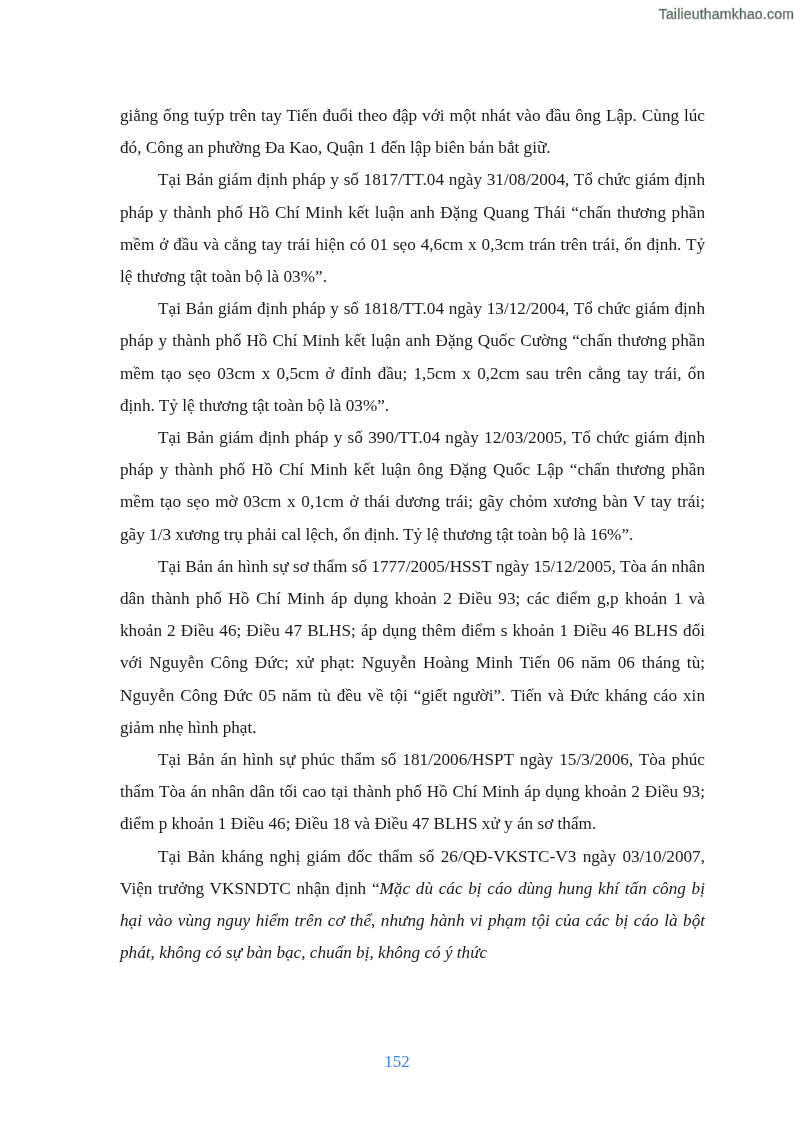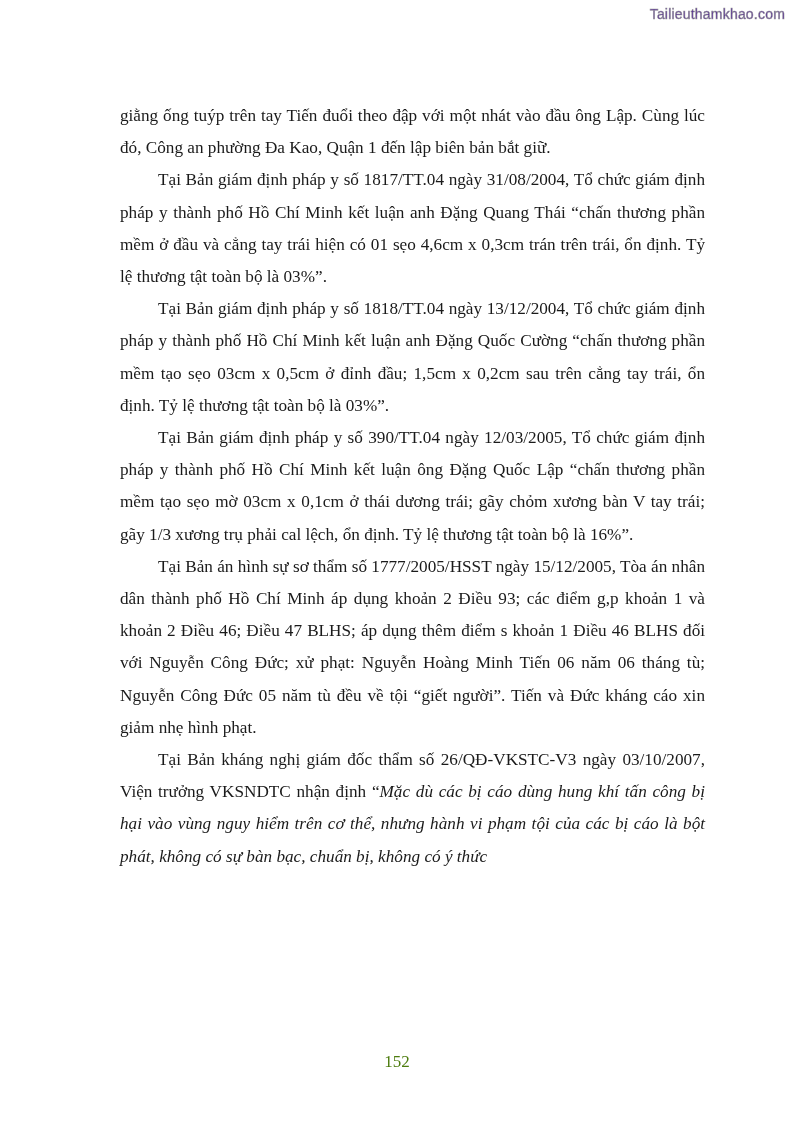--- a/index.html
+++ b/index.html
@@ -11,24 +11,24 @@
       width: 794px;
       height: 1123px;
       position: relative;
       overflow: hidden;
       font-family: "Liberation Serif", "DejaVu Serif", serif;
       color: #1a1a1a;
     }
     .watermark {
       position: absolute;
       top: 6px;
-      right: 9px;
+      right: 0;
       font-family: "Liberation Sans", "DejaVu Sans", sans-serif;
       font-size: 14px;
-      color: #4c1d95;
+      color: #14532d;
       -webkit-text-stroke: 0.6px #9a9a9a;
       letter-spacing: 0.2px;
     }
     .page-body {
       position: absolute;
       left: 120px;
       top: 100px;
       width: 585px;
     }
     .para {
@@ -44,30 +44,31 @@
     .para em {
       font-style: italic;
     }
     .page-number {
       position: absolute;
       top: 1052px;
       left: 0;
       width: 794px;
       text-align: center;
       font-size: 17px;
-      color: #4d7c0f;
+      color: #3b82f6;
     }
   </style>
 </head>
 <body>
 
 <div class="watermark">Tailieuthamkhao.com</div>
 
 <div class="page-body">
   <p class="para">giằng ống tuýp trên tay Tiến đuổi theo đập với một nhát vào đầu ông Lập. Cùng lúc đó, Công an phường Đa Kao, Quận 1 đến lập biên bản bắt giữ.</p>
   <p class="para indent">Tại Bản giám định pháp y số 1817/TT.04 ngày 31/08/2004, Tổ chức giám định pháp y thành phố Hồ Chí Minh kết luận anh Đặng Quang Thái “chấn thương phần mềm ở đầu và cẳng tay trái hiện có 01 sẹo 4,6cm x 0,3cm trán trên trái, ổn định. Tỷ lệ thương tật toàn bộ là 03%”.</p>
   <p class="para indent">Tại Bản giám định pháp y số 1818/TT.04 ngày 13/12/2004, Tổ chức giám định pháp y thành phố Hồ Chí Minh kết luận anh Đặng Quốc Cường “chấn thương phần mềm tạo sẹo 03cm x 0,5cm ở đỉnh đầu; 1,5cm x 0,2cm sau trên cẳng tay trái, ổn định. Tỷ lệ thương tật toàn bộ là 03%”.</p>
   <p class="para indent">Tại Bản giám định pháp y số 390/TT.04 ngày 12/03/2005, Tổ chức giám định pháp y thành phố Hồ Chí Minh kết luận ông Đặng Quốc Lập “chấn thương phần mềm tạo sẹo mờ 03cm x 0,1cm ở thái dương trái; gãy chỏm xương bàn V tay trái; gãy 1/3 xương trụ phải cal lệch, ổn định. Tỷ lệ thương tật toàn bộ là 16%”.</p>
   <p class="para indent">Tại Bản án hình sự sơ thẩm số 1777/2005/HSST ngày 15/12/2005, Tòa án nhân dân thành phố Hồ Chí Minh áp dụng khoản 2 Điều 93; các điểm g,p khoản 1 và khoản 2 Điều 46; Điều 47 BLHS; áp dụng thêm điểm s khoản 1 Điều 46 BLHS đối với Nguyễn Công Đức; xử phạt: Nguyễn Hoàng Minh Tiến 06 năm 06 tháng tù; Nguyễn Công Đức 05 năm tù đều về tội “giết người”. Tiến và Đức kháng cáo xin giảm nhẹ hình phạt.</p>
+  <p class="para indent">Tại Bản án hình sự phúc thẩm số 181/2006/HSPT ngày 15/3/2006, Tòa phúc thẩm Tòa án nhân dân tối cao tại thành phố Hồ Chí Minh áp dụng khoản 2 Điều 93; điểm p khoản 1 Điều 46; Điều 18 và Điều 47 BLHS xử y án sơ thẩm.</p>
   <p class="para indent"><span>Tại Bản kháng nghị giám đốc thẩm số 26/QĐ-VKSTC-V3 ngày 03/10/2007, Viện trưởng VKSNDTC nhận định “</span><em>Mặc dù các bị cáo dùng hung khí tấn công bị hại vào vùng nguy hiểm trên cơ thể, nhưng hành vi phạm tội của các bị cáo là bột phát, không có sự bàn bạc, chuẩn bị, không có ý thức</em></p>
 </div>
 
 <div class="page-number">152</div>
 
 </body></html>

